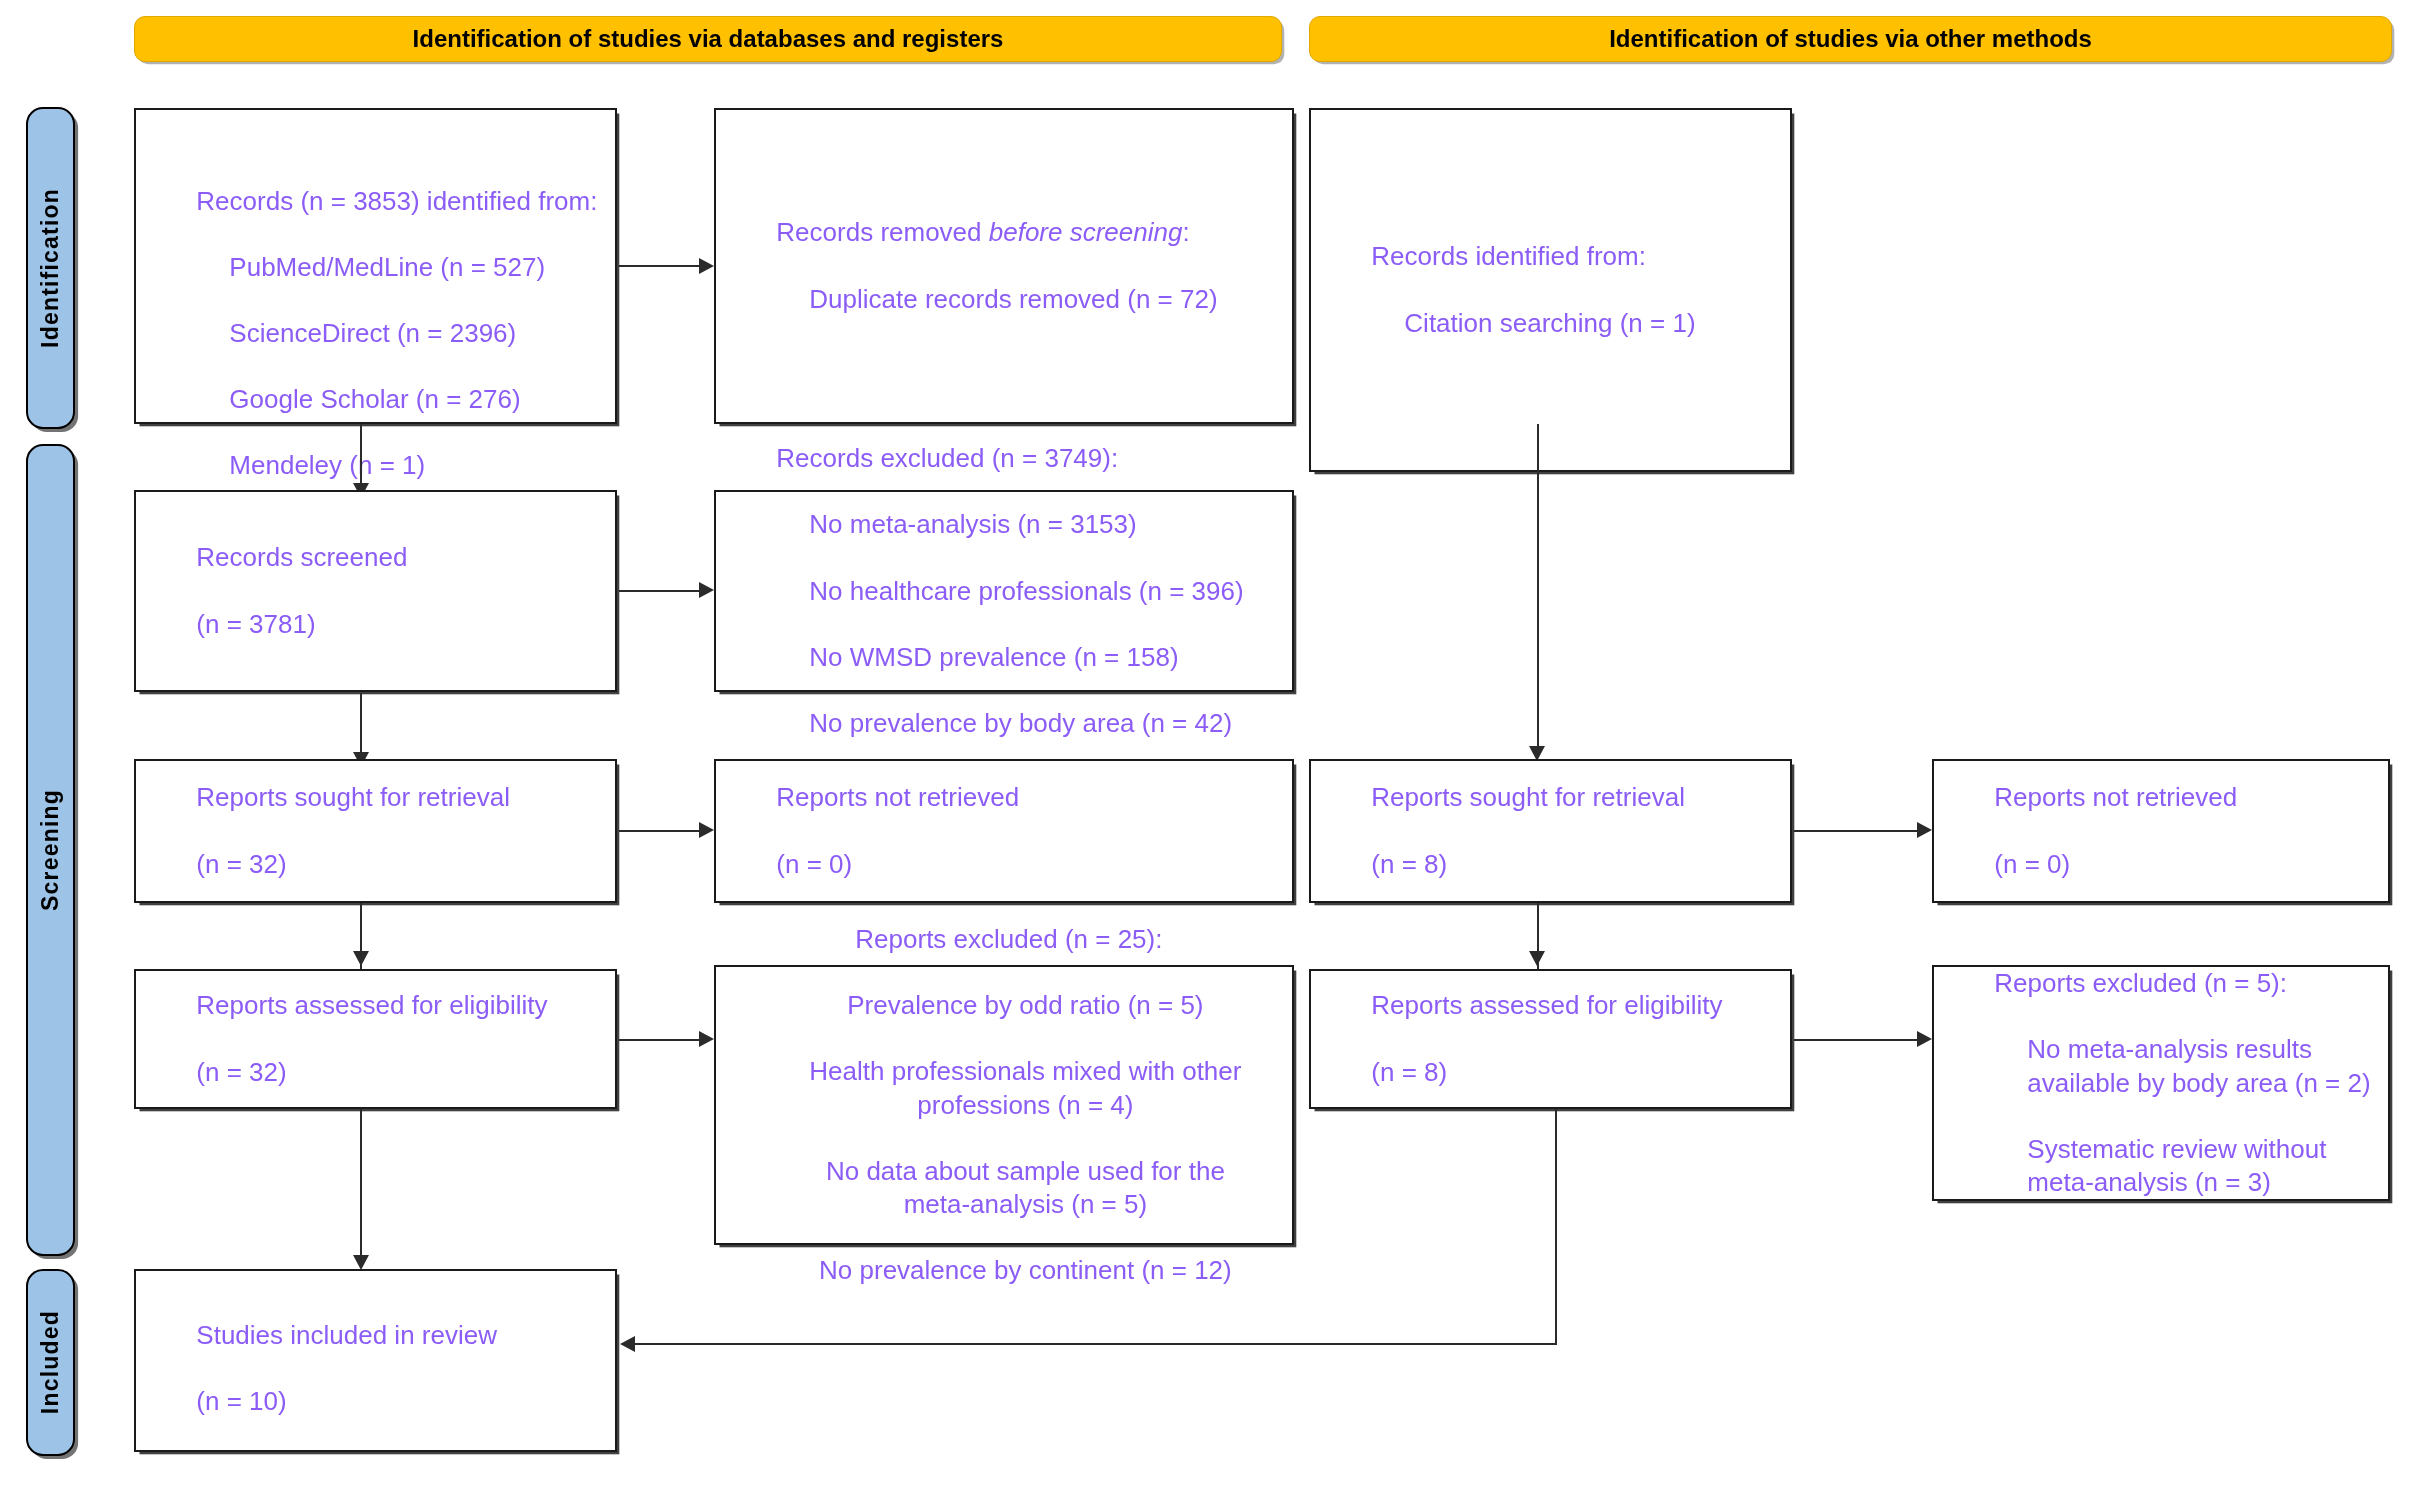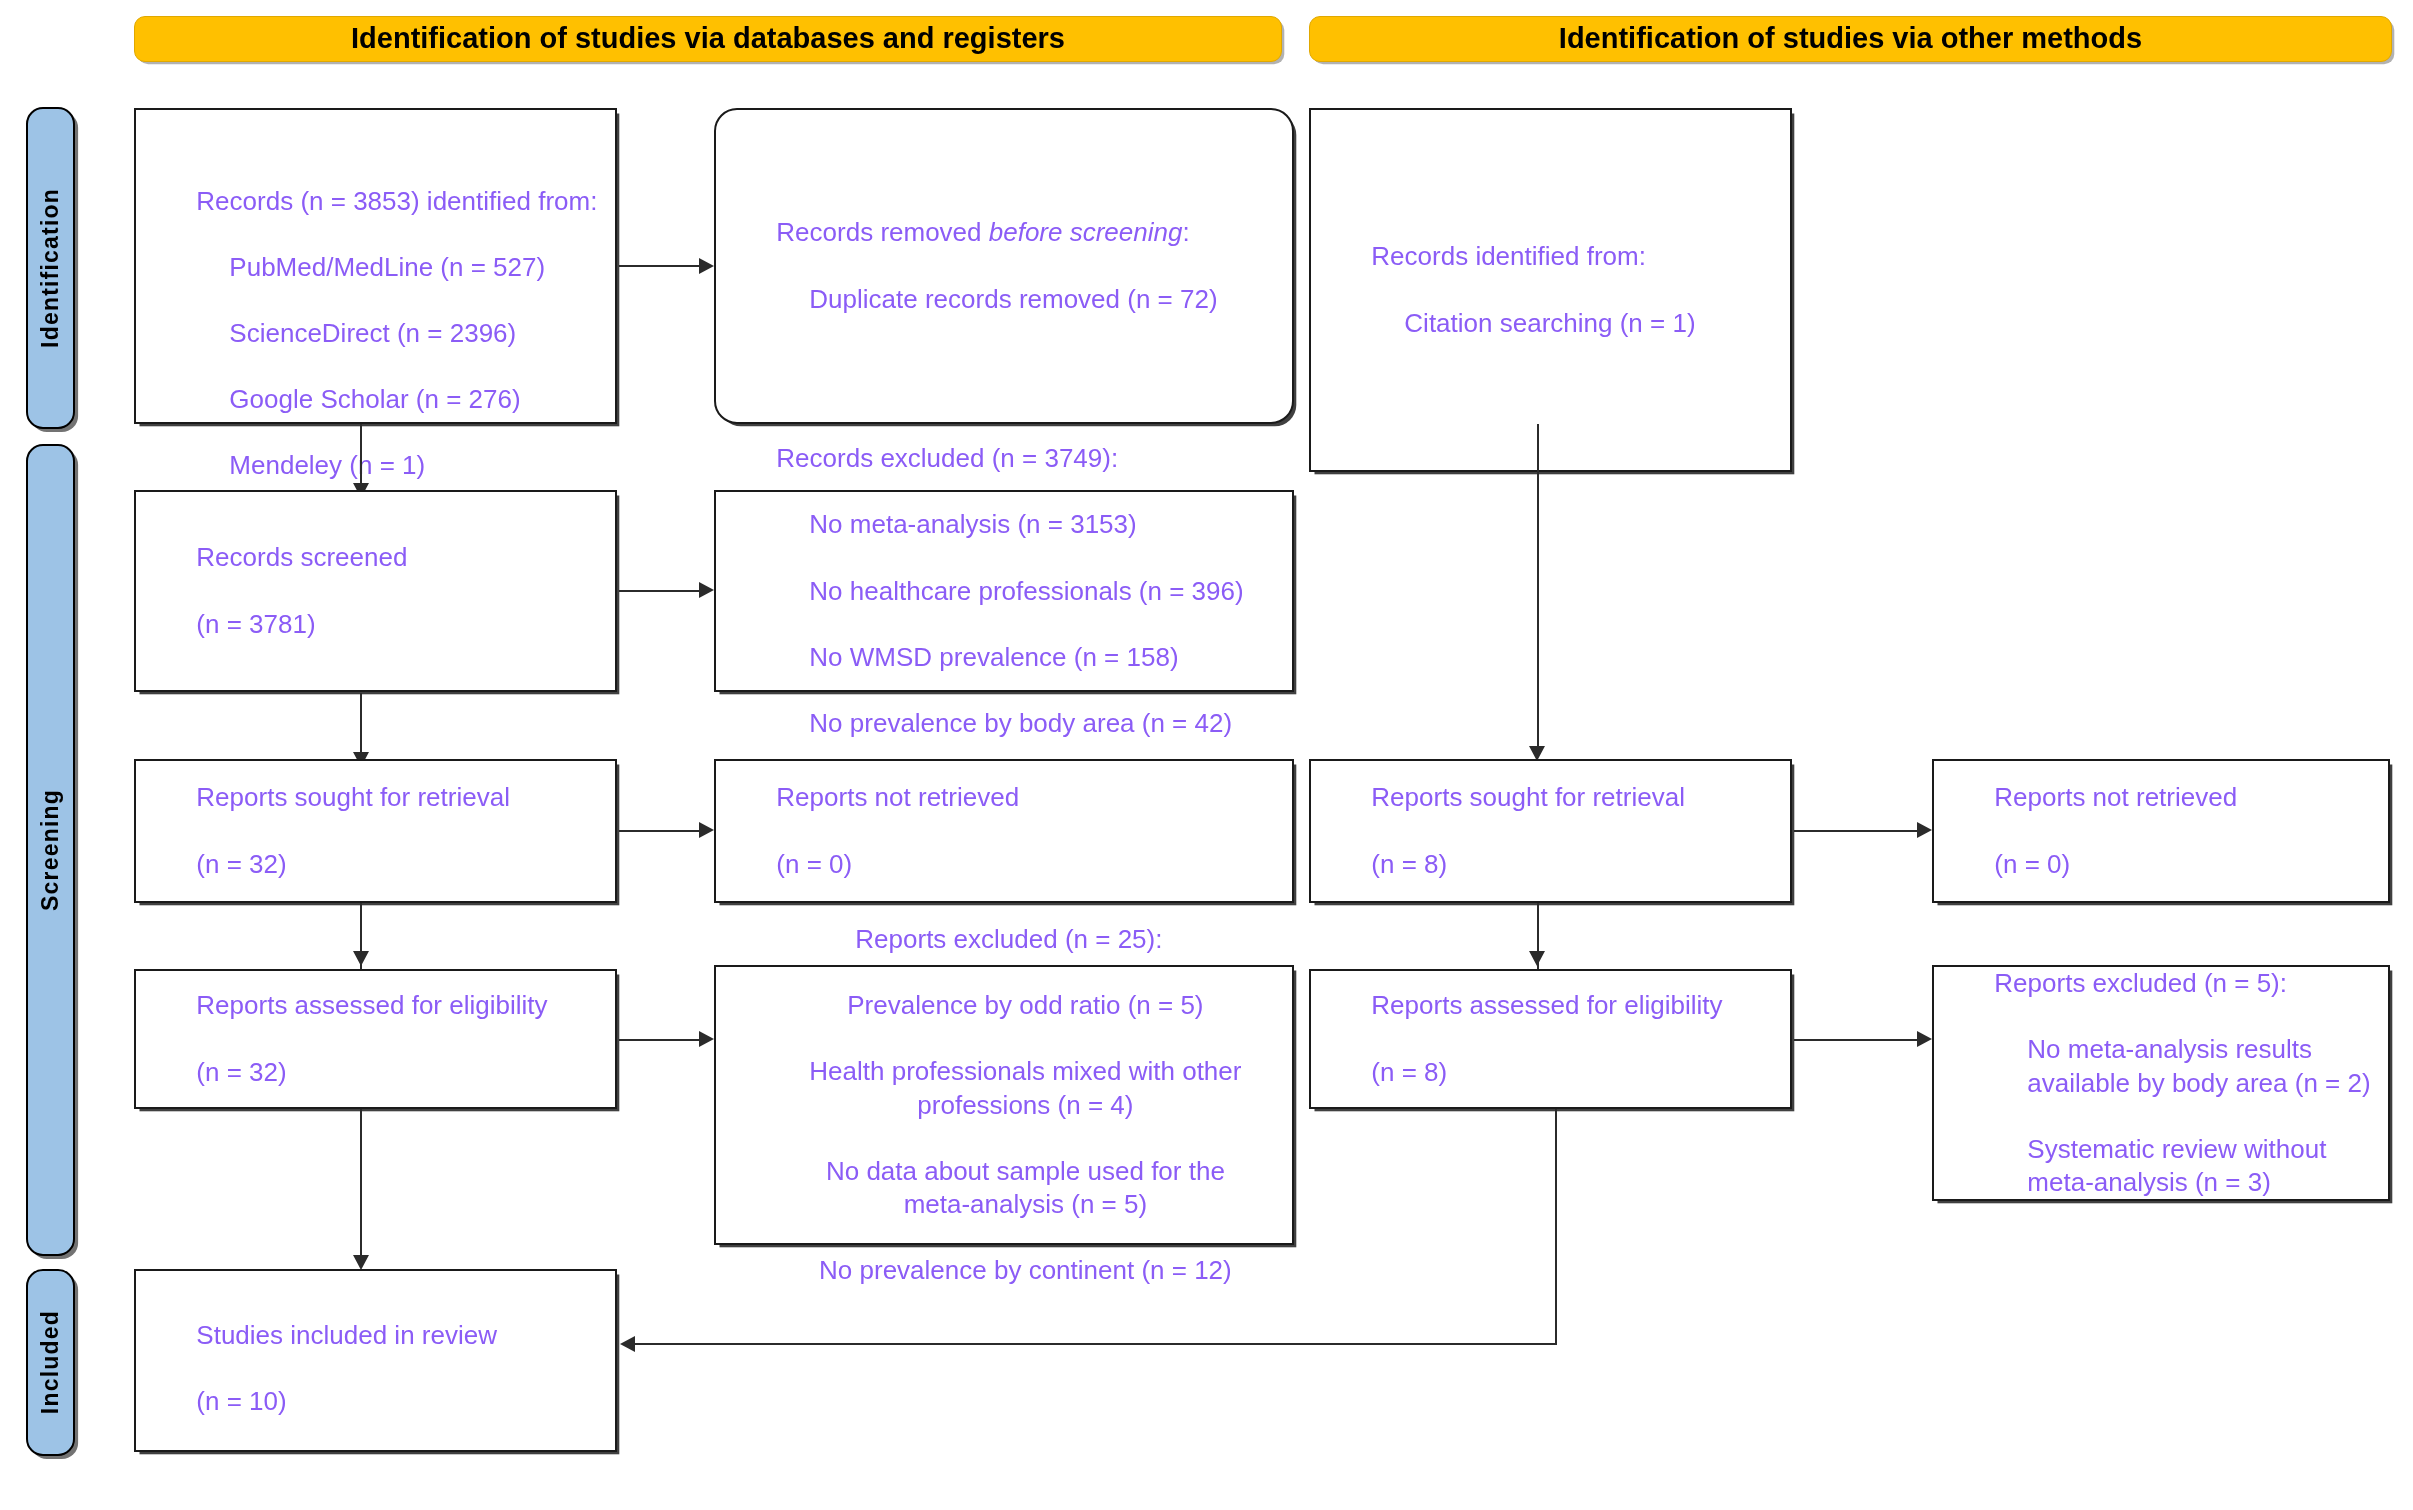--- a/index.html
+++ b/index.html
@@ -42,21 +42,21 @@
     background:#FFC000;
     border:1.6px solid #E0A800;
     border-radius:11px;
     box-shadow:3.1px 3.1px 0 -0.8px rgba(0,0,0,0.30);
     display:flex;
     align-items:center;
     justify-content:center;
   }
   .section-header .hdr-label{
     font-weight:bold;
-    font-size:29px;
+    font-size:24px;
     color:#000;
     text-align:center;
     white-space:nowrap;
   }
 
   
   .flow-box{
     position:absolute;
     background:#ffffff;
     border:2.3px solid #1a1a1a;
@@ -134,21 +134,21 @@
       <span class="indent" style="padding-left:33px;">ScienceDirect (n = 2396)</span><br>
       <span class="indent" style="padding-left:33px;">Google Scholar (n = 276)</span><br>
       <span class="indent" style="padding-left:33px;">Mendeley (n = 1)</span><br>
       <span class="indent" style="padding-left:33px;">Science.gov (n = 653)</span>
     </div>
   </div>
 
   <div class="conn conn-h" style="left:619px;top:265px;width:82px;"></div>
   <div class="arrow-right" style="left:699px;top:258px;"></div>
 
-  <div class="flow-box" style="left:714px;top:108px;width:580px;height:316px;border-radius:23px;">
+  <div class="flow-box" style="left:714px;top:108px;width:580px;height:316px;">
     <div class="box-text">
       <span>Records removed </span><em>before screening</em><span>:</span><br>
       <span class="indent" style="padding-left:33px;">Duplicate records removed (n = 72)</span>
     </div>
   </div>
 
   <div class="flow-box" style="left:1309px;top:108px;width:483px;height:364px;">
     <div class="box-text">
       <span>Records identified from:</span><br>
       <span class="indent" style="padding-left:33px;">Citation searching (n = 1)</span>

